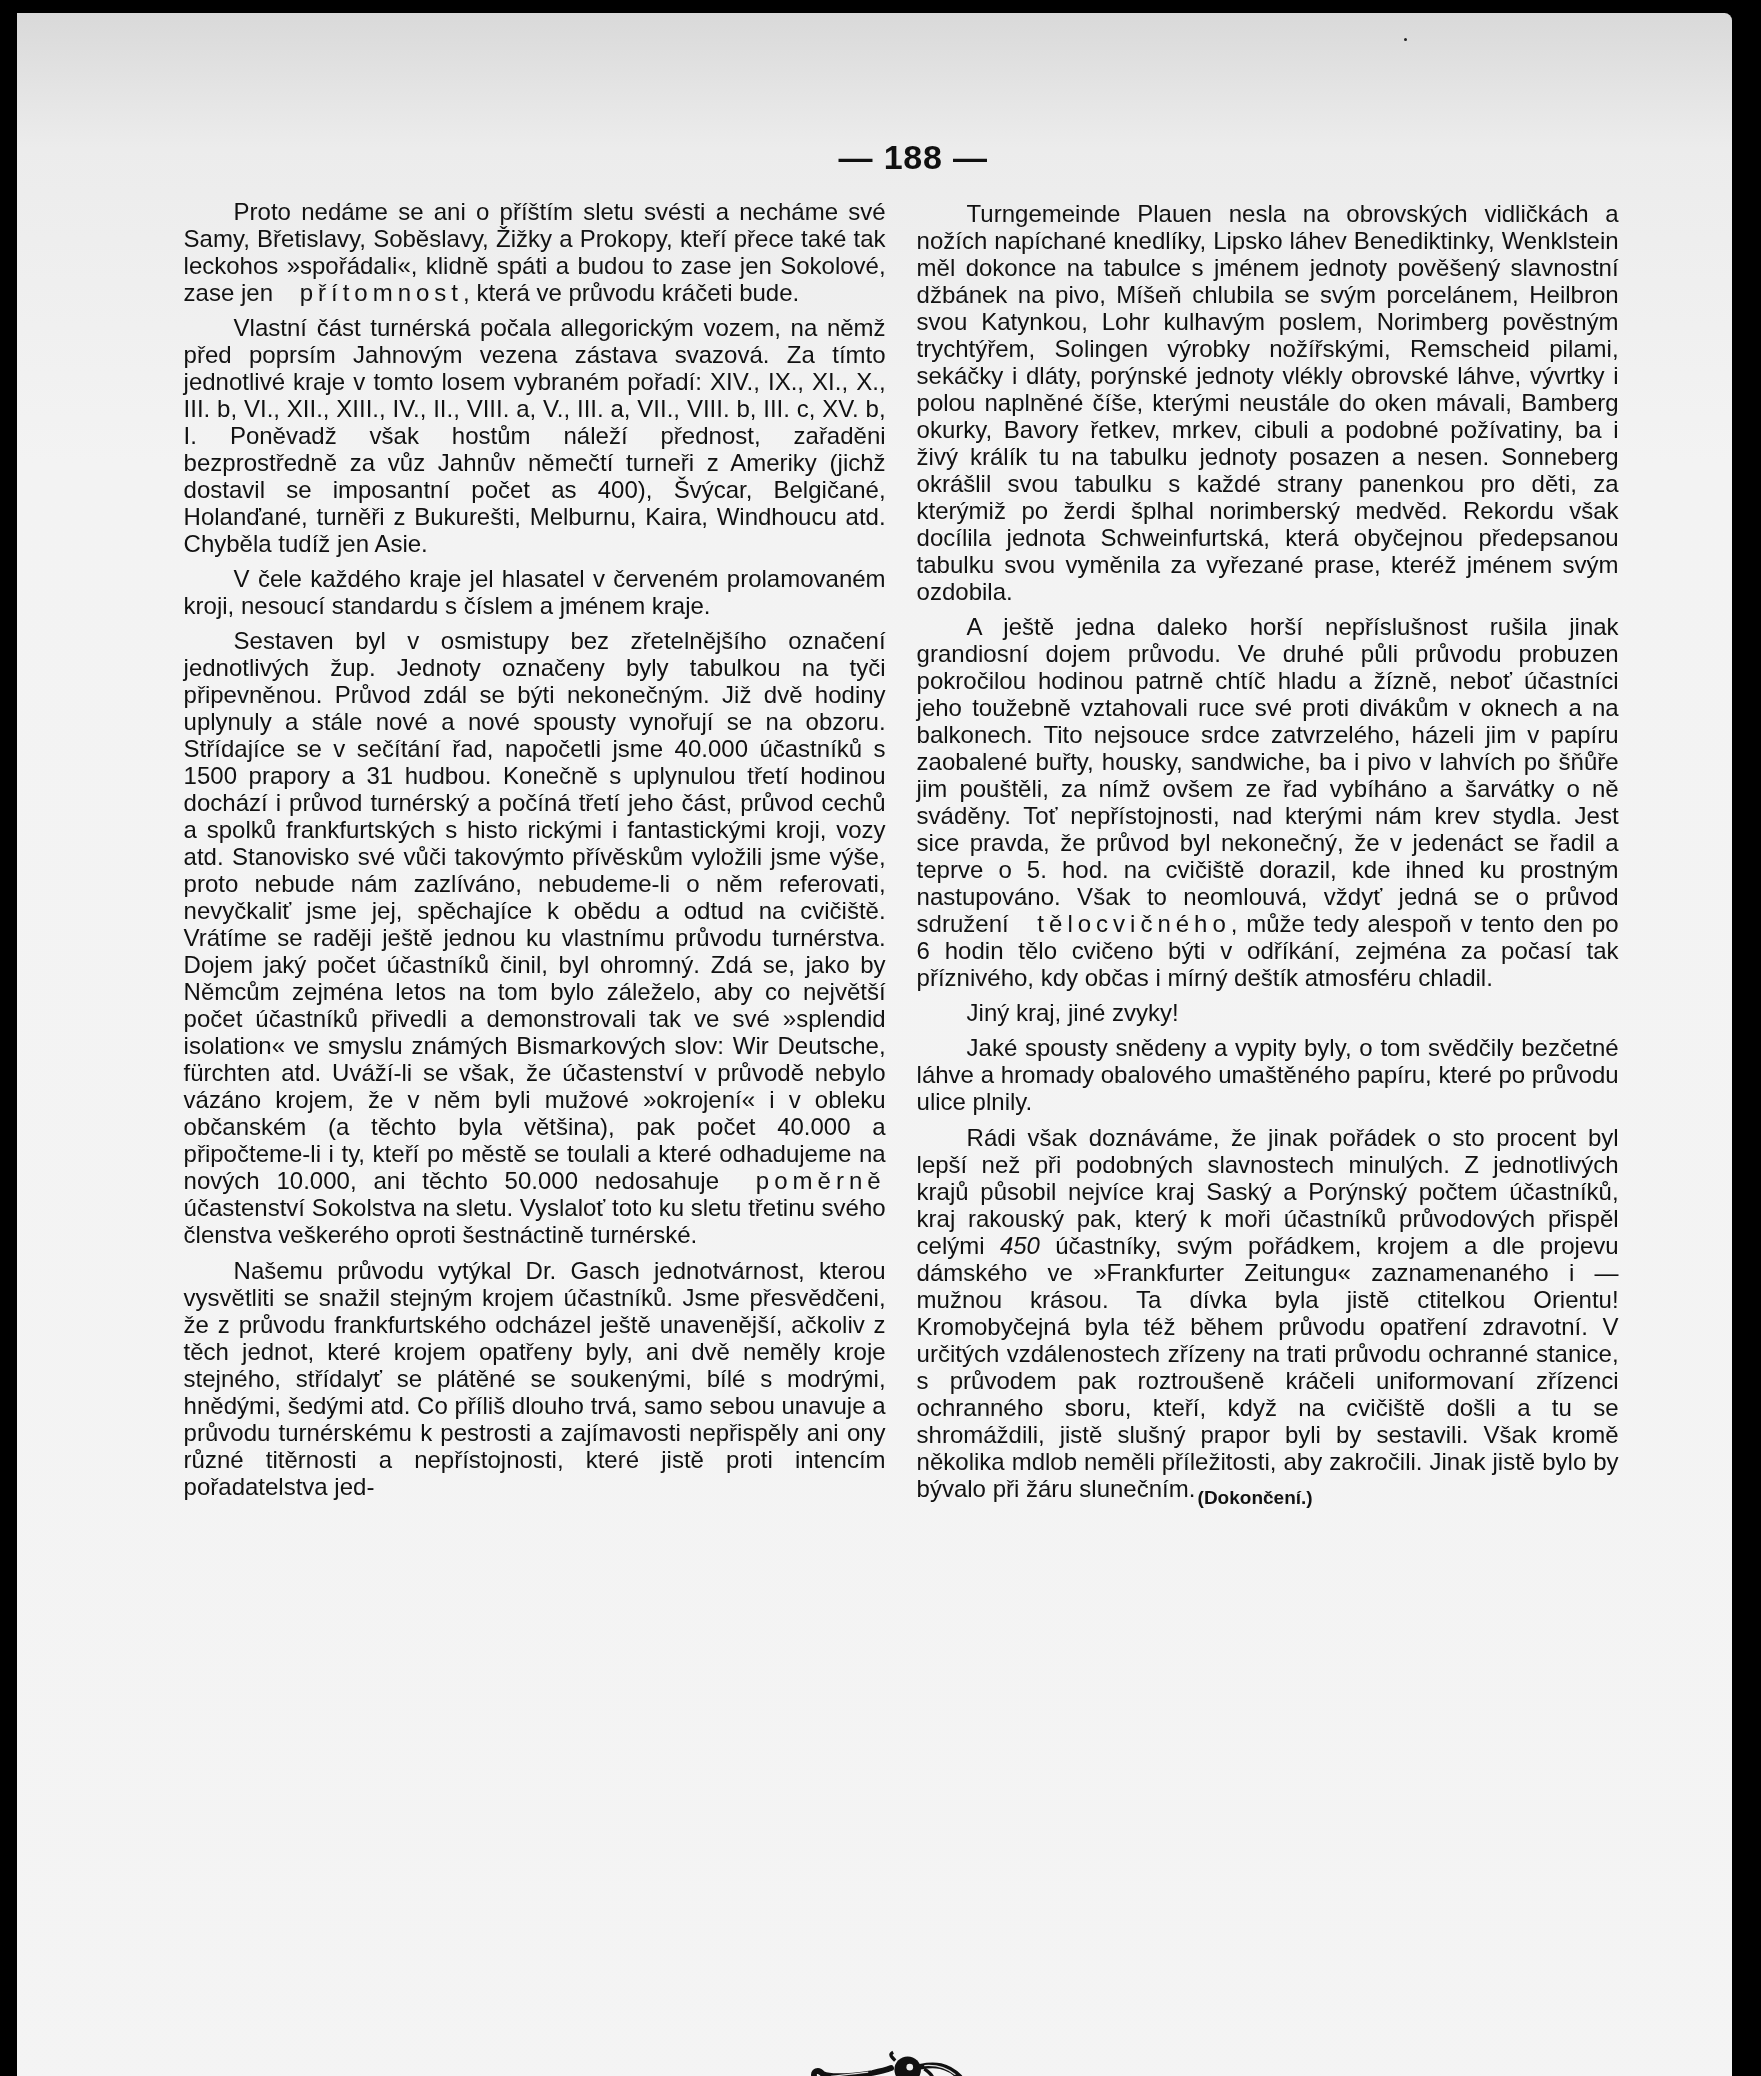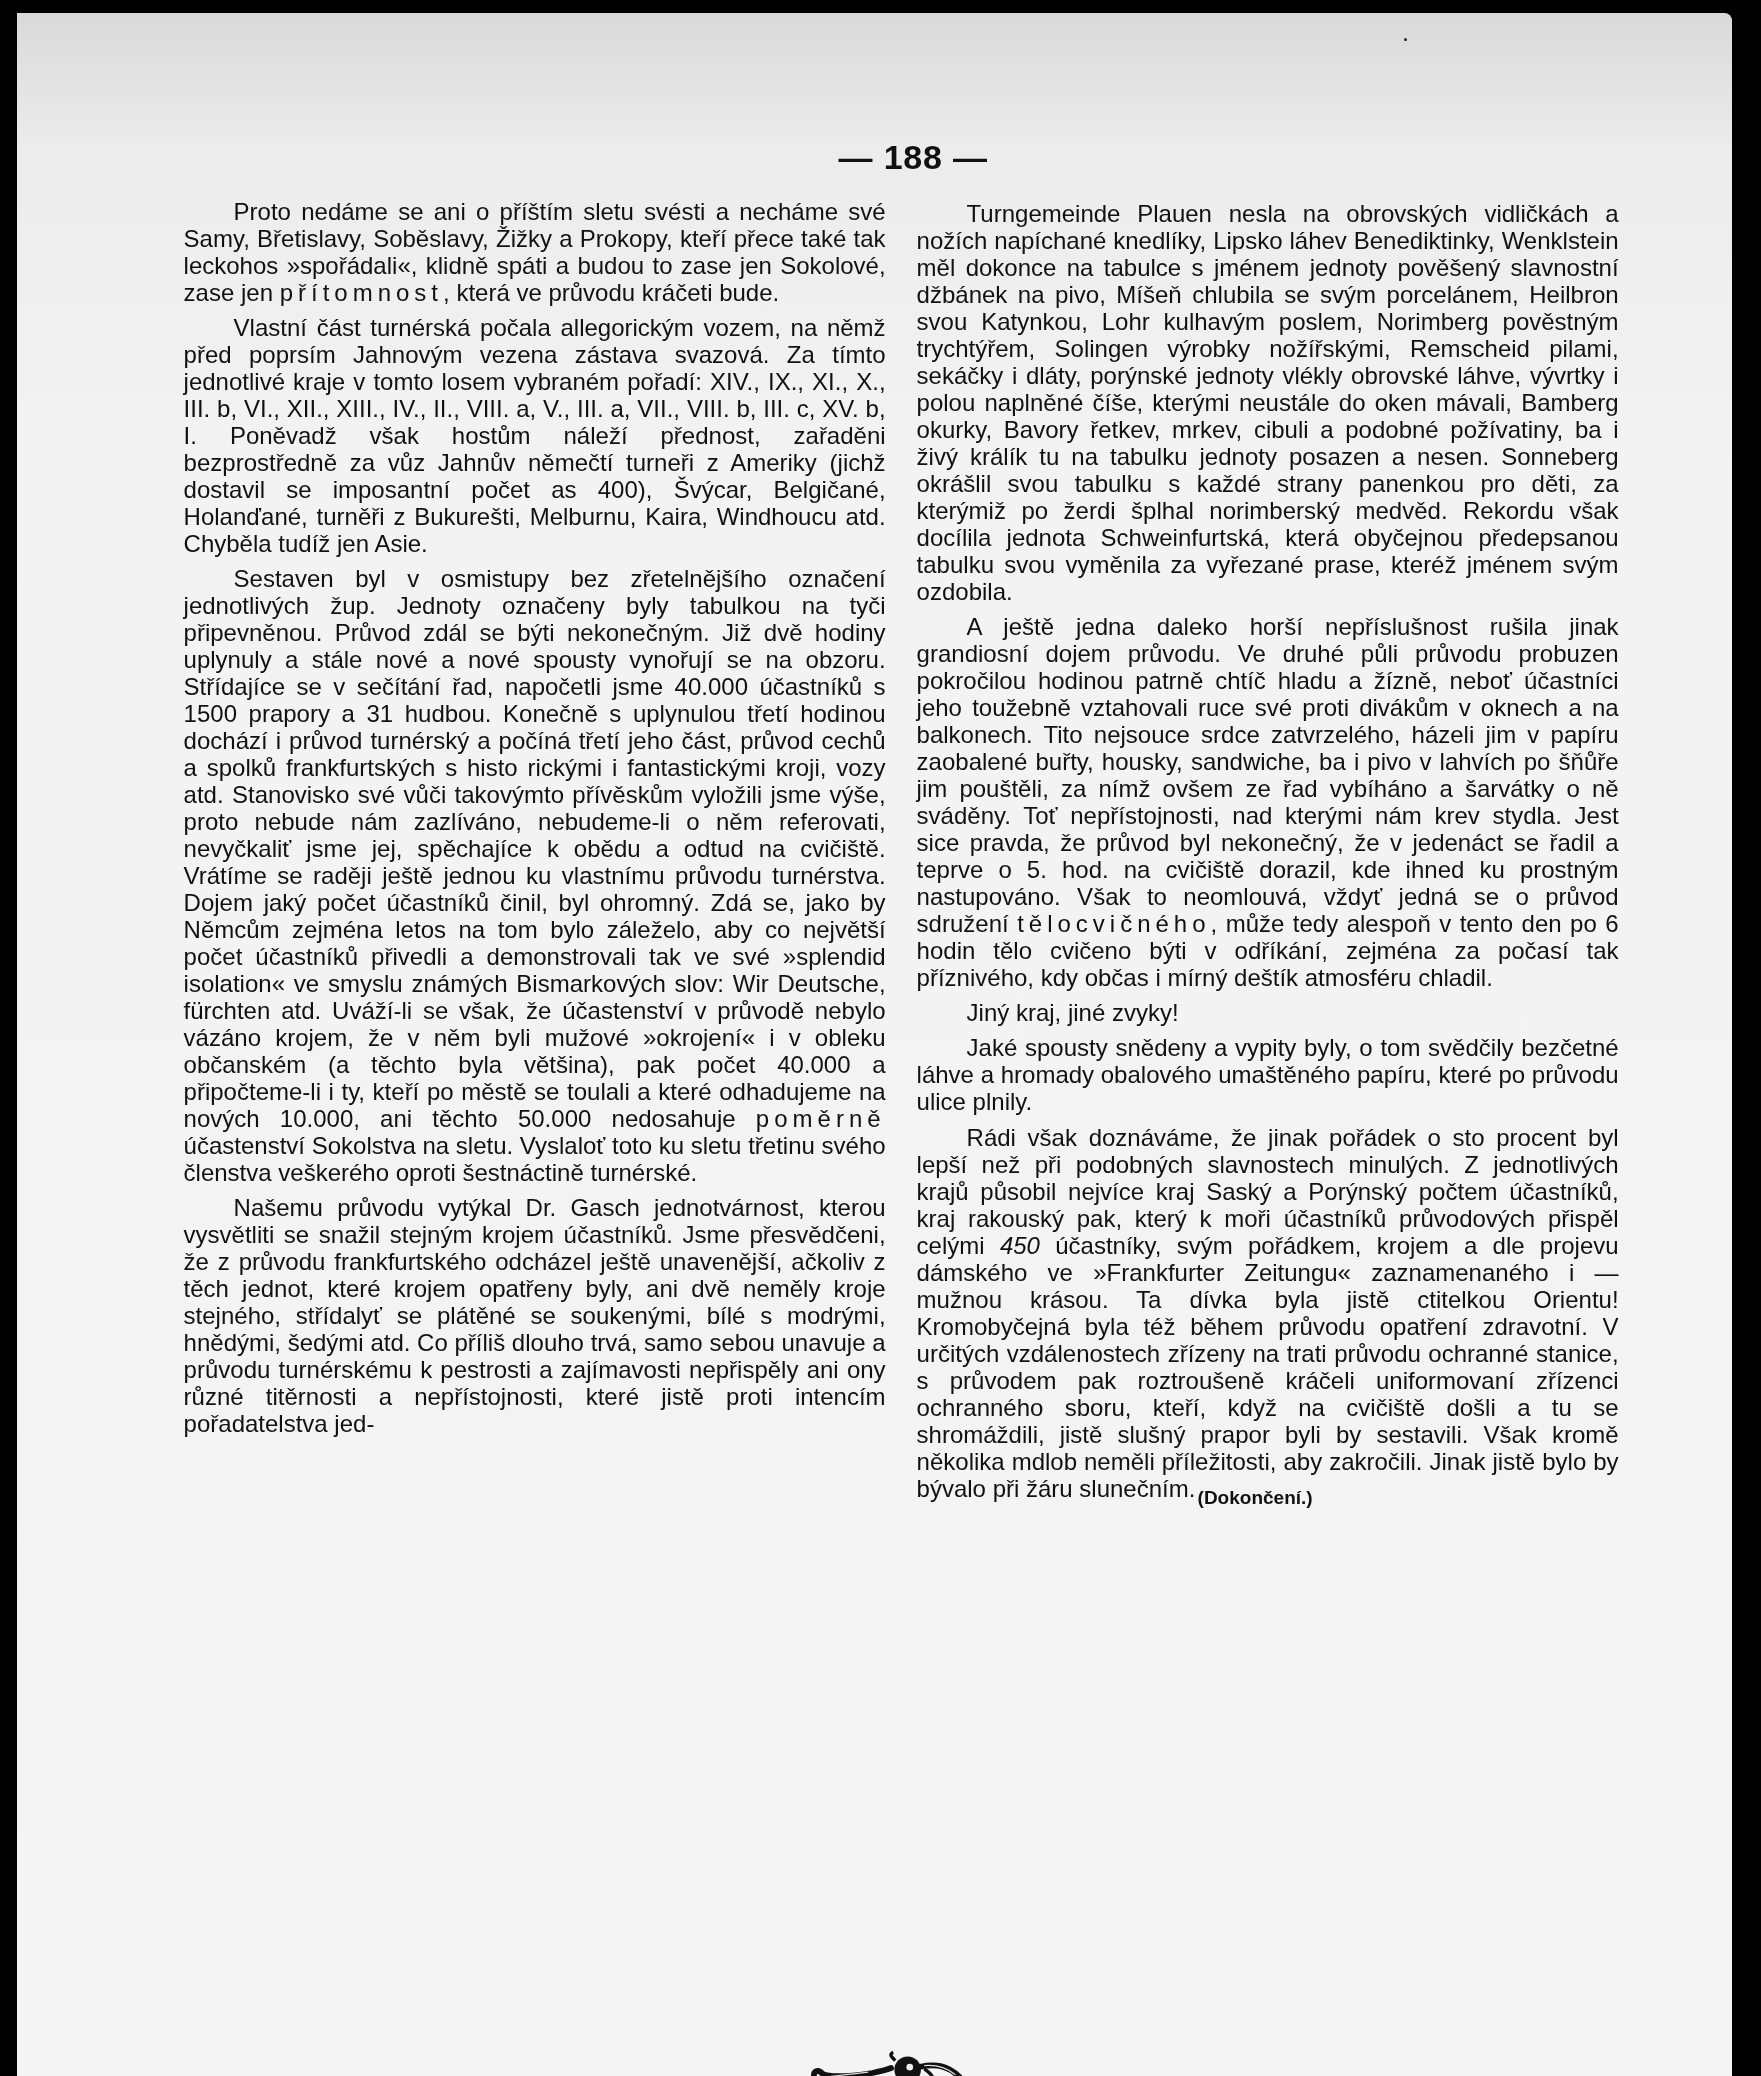--- a/index.html
+++ b/index.html
@@ -36,21 +36,21 @@
     text-align: justify;
     hyphens: manual;
   }
   .col-left { left: 167px; top: 185px; }
   .col-right { left: 900px; top: 187px; }
   .column p {
     margin: 0 0 8.3px 0;
     text-indent: 50px;
   }
   .column p.no-indent { text-indent: 0; }
-  .spaced { letter-spacing: 5px; }
+  .spaced { letter-spacing: 5px; margin-left: 20px; }
   .italic { font-style: italic; }
   .signoff {
     text-align: center;
     font-weight: bold;
     font-size: 19px;
     margin-top: -26px;
     margin-right: 25px;
   }
   .ornament {
     position: absolute;
@@ -62,20 +62,21 @@
 </head>
 <body>
 
 <div class="page">
 
   <div class="page-number">— 188 —</div>
 
   <div class="column col-left">
     <p><span>Proto nedáme se ani o příštím sletu svésti a necháme své Samy, Břetislavy, Soběslavy, Žižky a Prokopy, kteří přece také tak leckohos »spořádali«, klidně spáti a budou to zase jen Sokolové, zase jen </span><span class="spaced">přítomnost</span><span>, která ve průvodu kráčeti bude.</span></p>
     <p>Vlastní část turnérská počala allegorickým vozem, na němž před poprsím Jahnovým vezena zástava svazová. Za tímto jednotlivé kraje v tomto losem vybraném pořadí: XIV., IX., XI., X., III. b, VI., XII., XIII., IV., II., VIII. a, V., III. a, VII., VIII. b, III. c, XV. b, I. Poněvadž však hostům náleží přednost, zařaděni bezprostředně za vůz Jahnův němečtí turneři z Ameriky (jichž dostavil se imposantní počet as 400), Švýcar, Belgičané, Holanďané, turněři z Bukurešti, Melburnu, Kaira, Windhoucu atd. Chyběla tudíž jen Asie.</p>
+    <p>V čele každého kraje jel hlasatel v červeném prolamovaném kroji, nesoucí standardu s číslem a jménem kraje.</p>
     <p><span>Sestaven byl v osmistupy bez zřetelnějšího označení jednotlivých žup. Jednoty označeny byly tabulkou na tyči připevněnou. Průvod zdál se býti nekonečným. Již dvě hodiny uplynuly a stále nové a nové spousty vynořují se na obzoru. Střídajíce se v sečítání řad, napočetli jsme 40.000 účastníků s 1500 prapory a 31 hudbou. Konečně s uplynulou třetí hodinou dochází i průvod turnérský a počíná třetí jeho část, průvod cechů a spolků frankfurtských s histo rickými i fantastickými kroji, vozy atd. Stanovisko své vůči takovýmto přívěskům vyložili jsme výše, proto nebude nám zazlíváno, nebudeme-li o něm referovati, nevyčkaliť jsme jej, spěchajíce k obědu a odtud na cvičiště. Vrátíme se raději ještě jednou ku vlastnímu průvodu turnérstva. Dojem jaký počet účastníků činil, byl ohromný. Zdá se, jako by Němcům zejména letos na tom bylo záleželo, aby co největší počet účastníků přivedli a demonstrovali tak ve své »splendid isolation« ve smyslu známých Bismarkových slov: Wir Deutsche, fürchten atd. Uváží-li se však, že účastenství v průvodě nebylo vázáno krojem, že v něm byli mužové »okrojení« i v obleku občanském (a těchto byla většina), pak počet 40.000 a připočteme-li i ty, kteří po městě se toulali a které odhadujeme na nových 10.000, ani těchto 50.000 nedosahuje </span><span class="spaced">poměrně</span><span> účastenství Sokolstva na sletu. Vyslaloť toto ku sletu třetinu svého členstva veškerého oproti šestnáctině turnérské.</span></p>
     <p>Našemu průvodu vytýkal Dr. Gasch jednotvárnost, kterou vysvětliti se snažil stejným krojem účastníků. Jsme přesvědčeni, že z průvodu frankfurtského odcházel ještě unavenější, ačkoliv z těch jednot, které krojem opatřeny byly, ani dvě neměly kroje stejného, střídalyť se plátěné se soukenými, bílé s modrými, hnědými, šedými atd. Co příliš dlouho trvá, samo sebou unavuje a průvodu turnérskému k pestrosti a zajímavosti nepřispěly ani ony různé titěrnosti a nepřístojnosti, které jistě proti intencím pořadatelstva jed-</p>
   </div>
 
   <div class="column col-right">
     <p>Turngemeinde Plauen nesla na obrovských vidličkách a nožích napíchané knedlíky, Lipsko láhev Benediktinky, Wenklstein měl dokonce na tabulce s jménem jednoty pověšený slavnostní džbánek na pivo, Míšeň chlubila se svým porcelánem, Heilbron svou Katynkou, Lohr kulhavým poslem, Norimberg pověstným trychtýřem, Solingen výrobky nožířskými, Remscheid pilami, sekáčky i dláty, porýnské jednoty vlékly obrovské láhve, vývrtky i polou naplněné číše, kterými neustále do oken mávali, Bamberg okurky, Bavory řetkev, mrkev, cibuli a podobné požívatiny, ba i živý králík tu na tabulku jednoty posazen a nesen. Sonneberg okrášlil svou tabulku s každé strany panenkou pro děti, za kterýmiž po žerdi šplhal norimberský medvěd. Rekordu však docílila jednota Schweinfurtská, která obyčejnou předepsanou tabulku svou vyměnila za vyřezané prase, kteréž jménem svým ozdobila.</p>
     <p><span>A ještě jedna daleko horší nepříslušnost rušila jinak grandiosní dojem průvodu. Ve druhé půli průvodu probuzen pokročilou hodinou patrně chtíč hladu a žízně, neboť účastníci jeho toužebně vztahovali ruce své proti divákům v oknech a na balkonech. Tito nejsouce srdce zatvrzelého, házeli jim v papíru zaobalené buřty, housky, sandwiche, ba i pivo v lahvích po šňůře jim pouštěli, za nímž ovšem ze řad vybíháno a šarvátky o ně sváděny. Toť nepřístojnosti, nad kterými nám krev stydla. Jest sice pravda, že průvod byl nekonečný, že v jedenáct se řadil a teprve o 5. hod. na cvičiště dorazil, kde ihned ku prostným nastupováno. Však to neomlouvá, vždyť jedná se o průvod sdružení </span><span class="spaced">tělocvičného</span><span>, může tedy alespoň v tento den po 6 hodin tělo cvičeno býti v odříkání, zejména za počasí tak příznivého, kdy občas i mírný deštík atmosféru chladil.</span></p>
     <p>Jiný kraj, jiné zvyky!</p>
     <p>Jaké spousty snědeny a vypity byly, o tom svědčily bezčetné láhve a hromady obalového umaštěného papíru, které po průvodu ulice plnily.</p>
     <p><span>Rádi však doznáváme, že jinak pořádek o sto procent byl lepší než při podobných slavnostech minulých. Z jednotlivých krajů působil nejvíce kraj Saský a Porýnský počtem účastníků, kraj rakouský pak, který k moři účastníků průvodových přispěl celými </span><span class="italic">450</span><span> účastníky, svým pořádkem, krojem a dle projevu dámského ve »Frankfurter Zeitungu« zaznamenaného i — mužnou krásou. Ta dívka byla jistě ctitelkou Orientu! Kromobyčejná byla též během průvodu opatření zdravotní. V určitých vzdálenostech zřízeny na trati průvodu ochranné stanice, s průvodem pak roztroušeně kráčeli uniformovaní zřízenci ochranného sboru, kteří, když na cvičiště došli a tu se shromáždili, jistě slušný prapor byli by sestavili. Však kromě několika mdlob neměli příležitosti, aby zakročili. Jinak jistě bylo by bývalo při žáru slunečním.</span></p>

